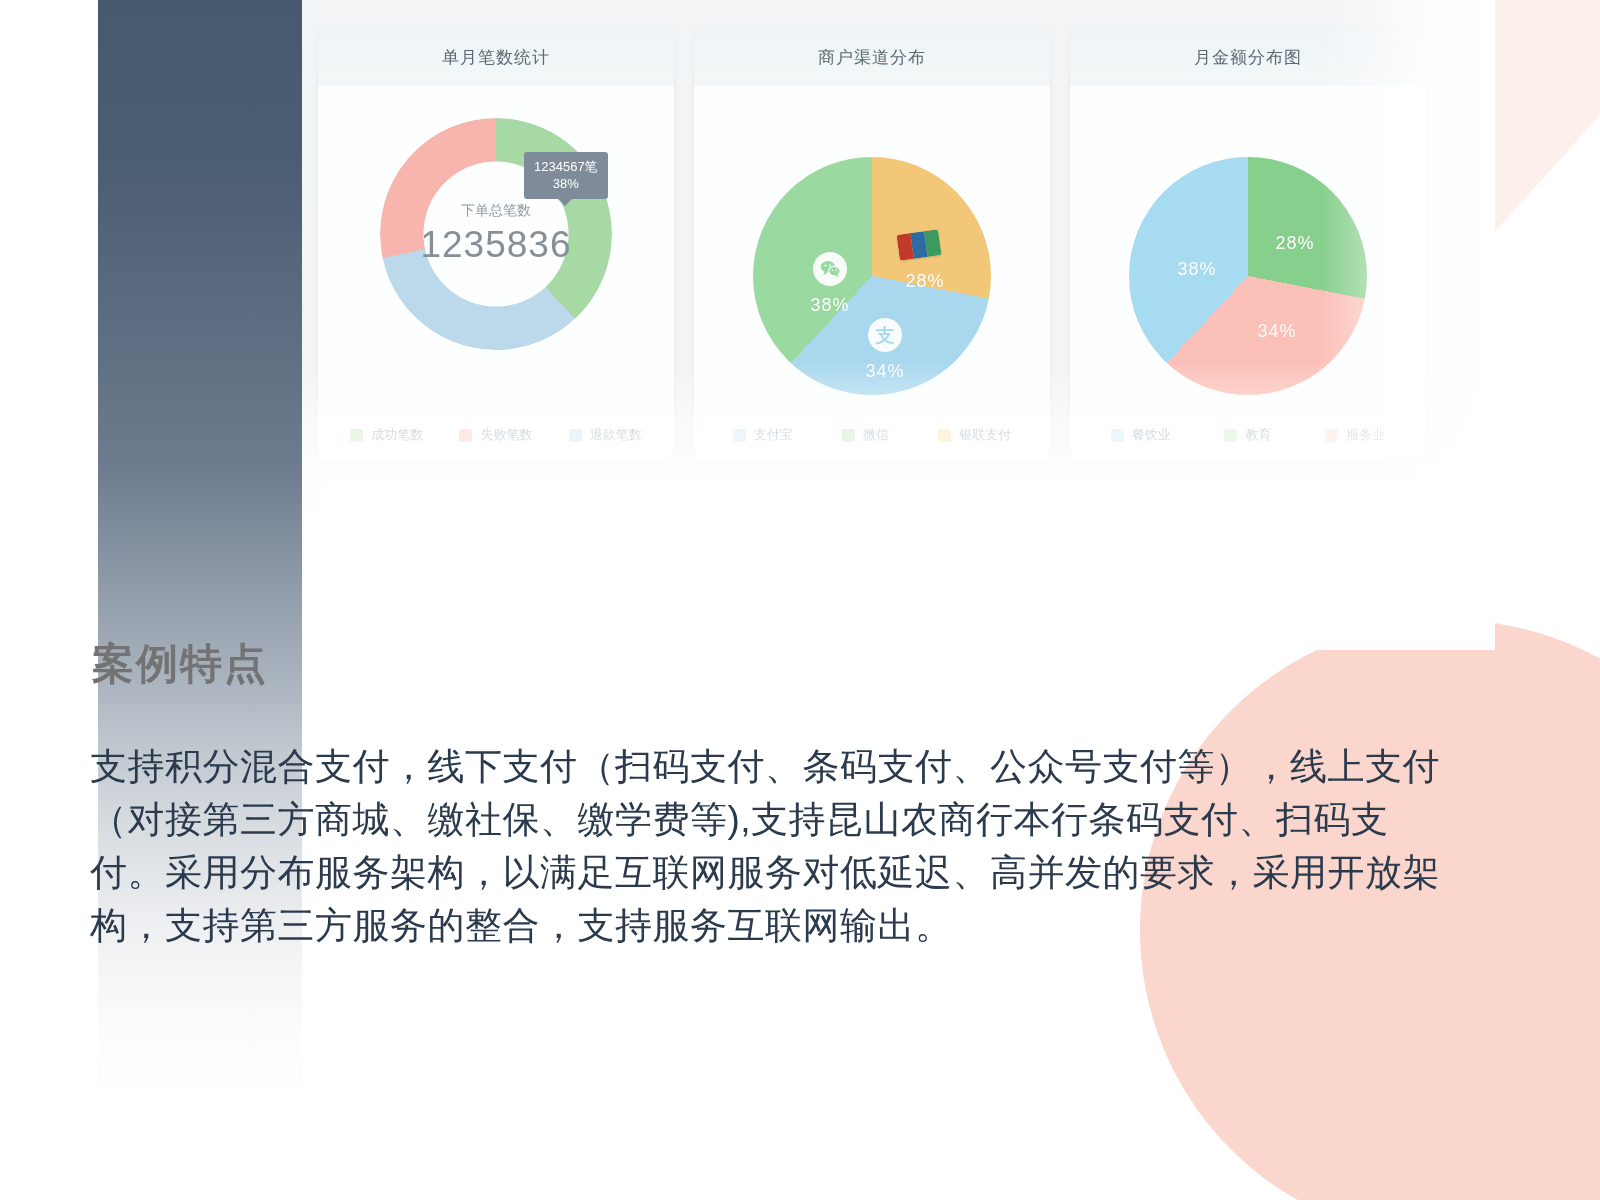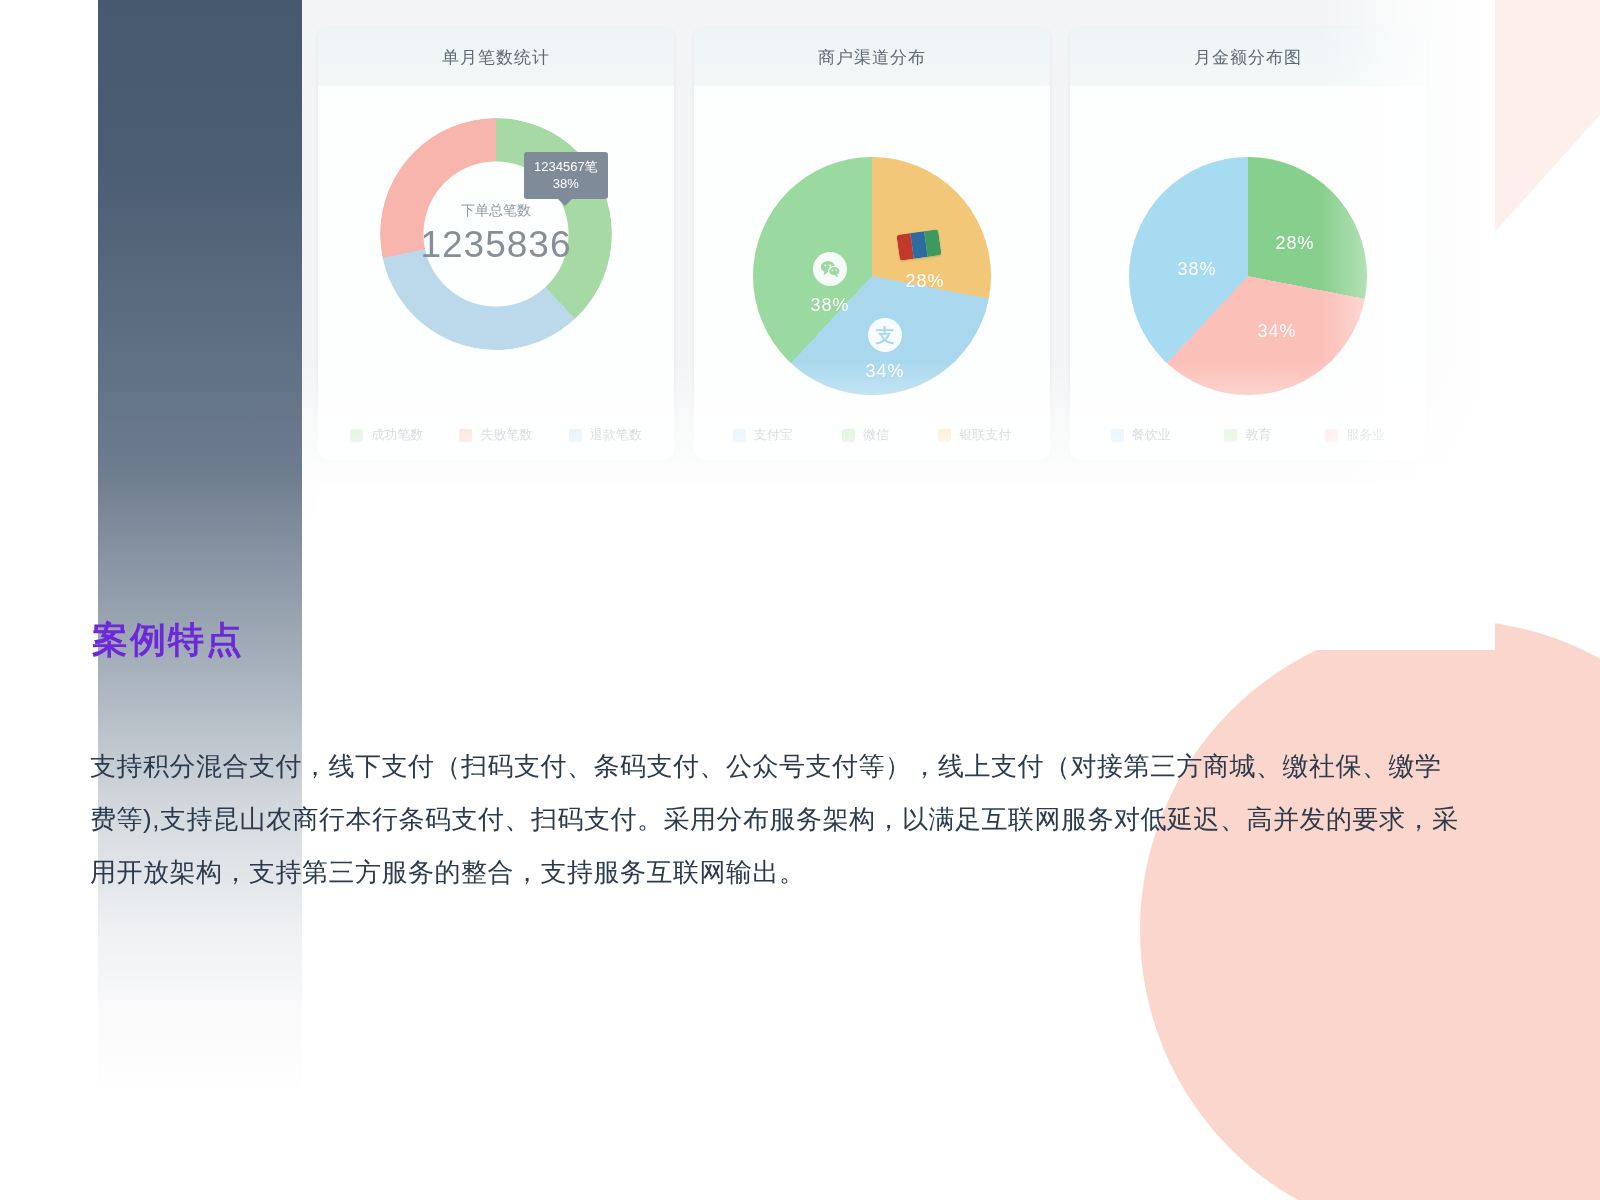--- a/index.html
+++ b/index.html
@@ -147,26 +147,26 @@
     position:absolute; left:16px; top:594px; width:1144px; height:300px;
     background:#ffffff; border-radius:10px;
   }
   .lower-title{ position:absolute; left:22px; top:20px; font-size:17px; color:#eff1f4; }
   .lower-tabs{ position:absolute; right:16px; top:20px; display:flex; gap:40px; }
   .lower-tab{ font-size:16px; color:#fbf3f3; }
   .lower-axis{ position:absolute; left:20px; font-size:13px; color:#f7f8fa; }
 
   
   .headline{
-    position:absolute; left:92px; top:616px;
-    font-size:36px; font-weight:bold; color:#6d28d9; letter-spacing:2px;
+    position:absolute; left:92px; top:636px;
+    font-size:42px; font-weight:bold; color:#737373; letter-spacing:2px;
   }
   .para{
     position:absolute; left:90px; top:740px; width:1370px;
-    font-size:26px; line-height:53px; color:#2b3b4d;
+    font-size:37px; line-height:53px; color:#2b3b4d;
     letter-spacing:.5px;
   }
 </style>
 </head>
 <body>
 
 <div id="stage">
 
   <div class="deco-pink-wedge"></div>
   <div class="deco-pink-circle"></div>

